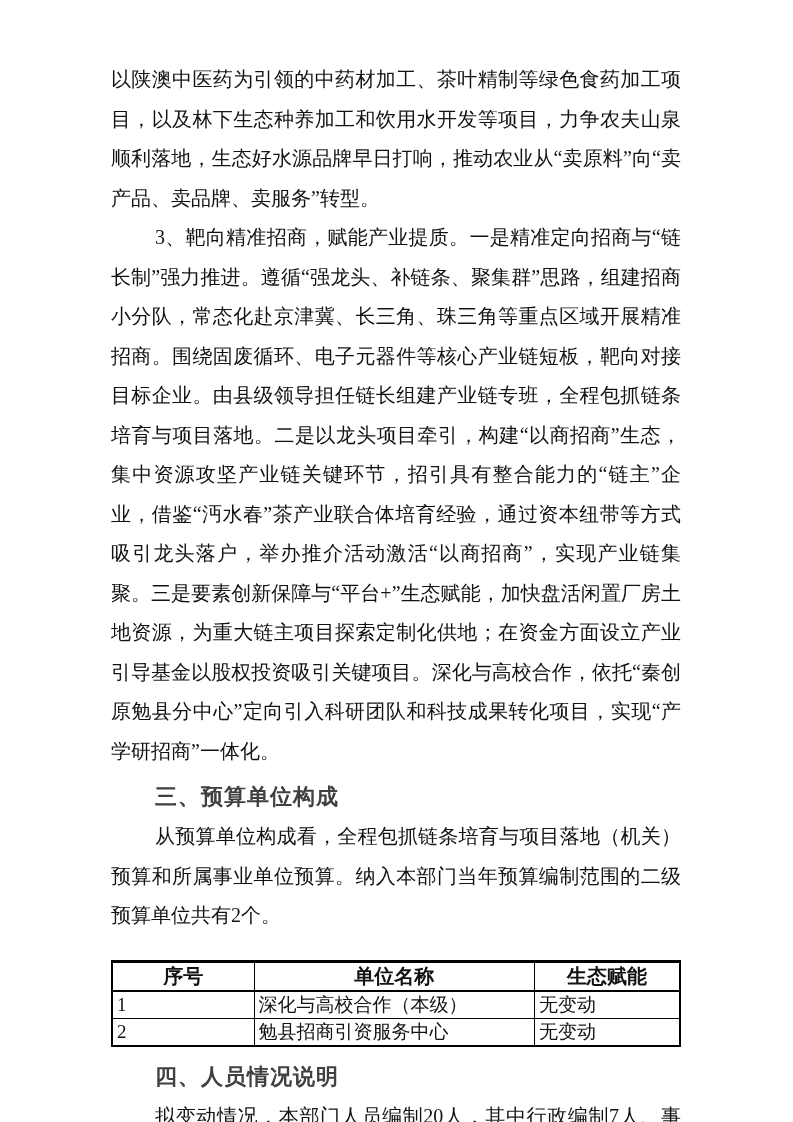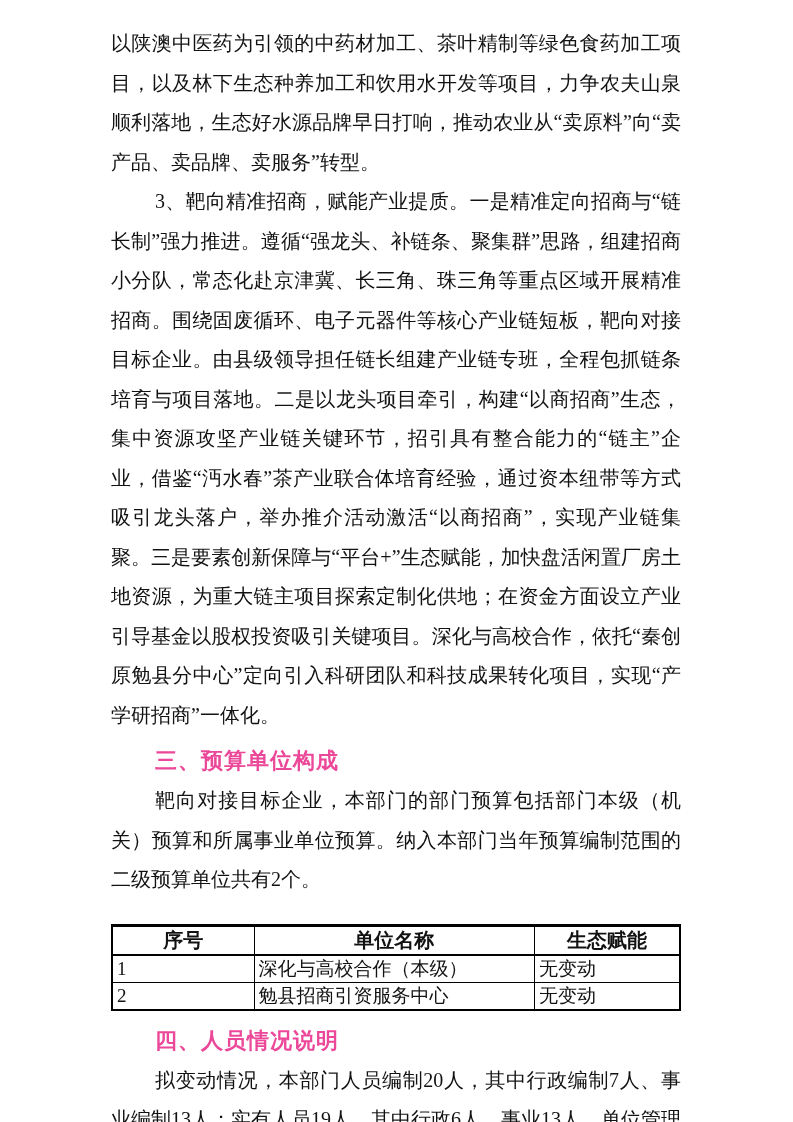--- a/index.html
+++ b/index.html
@@ -7,21 +7,21 @@
     padding: 0;
     background: #ffffff;
   }
   .page {
     position: relative;
     width: 697px;
     height: 1122px;
     margin: 0 auto;
     background: #ffffff;
     box-sizing: border-box;
-    padding: 24px 64px 0 63px;
+    padding: 60px 64px 0 63px;
     color: #121212;
     font-family: "Liberation Serif", "DejaVu Serif", serif;
     overflow: hidden;
   }
   .body-para {
     margin: 0;
     font-size: 20px;
     line-height: 39.5px;
     text-align: justify;
     text-indent: 2.2em;
@@ -29,21 +29,21 @@
   }
   .body-para.no-indent {
     text-indent: 0;
   }
   .section-heading {
     margin: 6px 0 0 0;
     font-family: "Liberation Sans", "DejaVu Sans", sans-serif;
     font-weight: bold;
     font-size: 22px;
     line-height: 40px;
-    color: #ec4899;
+    color: #404040;
     text-indent: 2em;
     letter-spacing: 1px;
   }
   table.units-table {
     width: 100%;
     margin-top: 24px;
     border-collapse: collapse;
     table-layout: fixed;
     border: 2px solid #000;
     border-top: 3px solid #000;
@@ -85,21 +85,21 @@
 <body>
 
 <div class="page">
 
   <p class="body-para no-indent">以陕澳中医药为引领的中药材加工、茶叶精制等绿色食药加工项目，以及林下生态种养加工和饮用水开发等项目，力争农夫山泉顺利落地，生态好水源品牌早日打响，推动农业从“卖原料”向“卖产品、卖品牌、卖服务”转型。</p>
 
   <p class="body-para">3、靶向精准招商，赋能产业提质。一是精准定向招商与“链长制”强力推进。遵循“强龙头、补链条、聚集群”思路，组建招商小分队，常态化赴京津冀、长三角、珠三角等重点区域开展精准招商。围绕固废循环、电子元器件等核心产业链短板，靶向对接目标企业。由县级领导担任链长组建产业链专班，全程包抓链条培育与项目落地。二是以龙头项目牵引，构建“以商招商”生态，集中资源攻坚产业链关键环节，招引具有整合能力的“链主”企业，借鉴“沔水春”茶产业联合体培育经验，通过资本纽带等方式吸引龙头落户，举办推介活动激活“以商招商”，实现产业链集聚。三是要素创新保障与“平台+”生态赋能，加快盘活闲置厂房土地资源，为重大链主项目探索定制化供地；在资金方面设立产业引导基金以股权投资吸引关键项目。深化与高校合作，依托“秦创原勉县分中心”定向引入科研团队和科技成果转化项目，实现“产学研招商”一体化。</p>
 
   <h3 class="section-heading">三、预算单位构成</h3>
 
-  <p class="body-para">靶向对接目标企业，本部门的部门预算包括部门本级（机关）预算和所属事业单位预算。纳入本部门当年预算编制范围的二级预算单位共有2个。</p>
+  <p class="body-para">从预算单位构成看，全程包抓链条培育与项目落地（机关）预算和所属事业单位预算。纳入本部门当年预算编制范围的二级预算单位共有2个。</p>
 
   <table class="units-table">
     <colgroup>
       <col class="c1">
         <col class="c2">
         <col class="c3">
     </colgroup>
     <thead>
       <tr>
         <th>序号</th>

